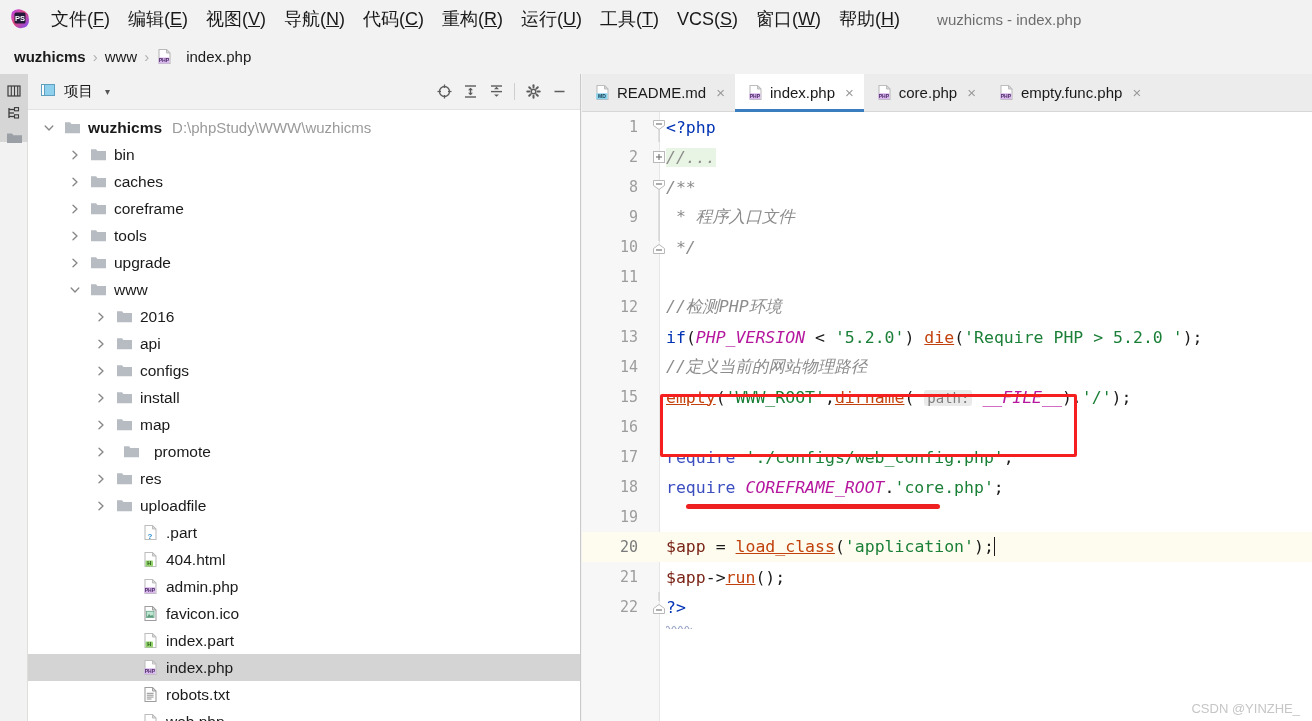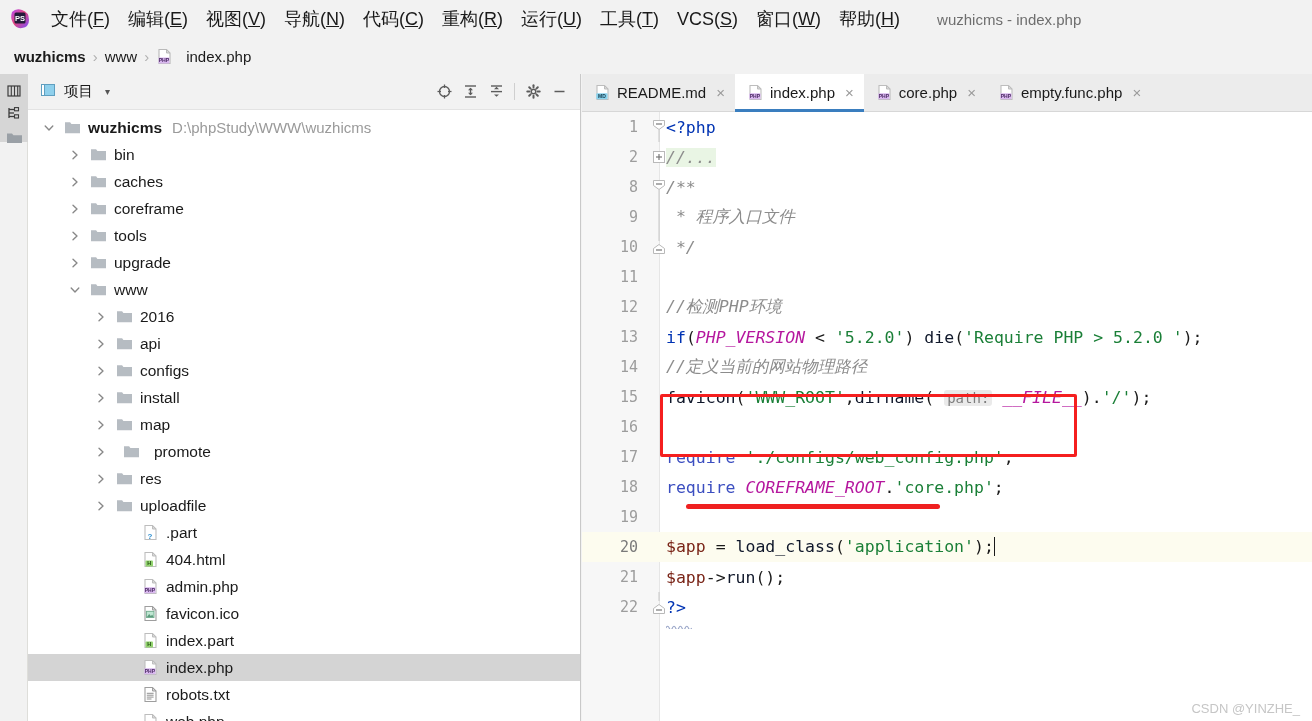--- a/index.html
+++ b/index.html
@@ -126,21 +126,21 @@
   }
   .cl .ctext { position: absolute; left: 84px; white-space: pre; }
   .cl.hl-line { background: #fdfcef; }
   .cl.hl-line .lnum { color: #7a7a7a; }
 
   
   .k  { color: #0033b3; }
   .s  { color: #1a7f37; }                 
   .c  { color: #8c8c8c; font-style: italic; }  
   .cst{ color: #b5179e; font-style: italic; }  
-  .fn { color: #0f172a; }                 
+  .fn { color: #c2410c; text-decoration: underline; }                 
   .var{ color: #7a2518; }                 
   .pn { color: #1a1a1a; }                 
   .req{ color: #3b4ec0; }
   .hint {
     color: #7d7d7d; background: #eaeaea; border-radius: 3px;
     padding: 0px 3px; font-size: 14px; font-style: normal;
   }
   .fold-mark { background: #e9f5e4; }
 
   .caret {
@@ -667,21 +667,21 @@
           <div class="cl">
             <span class="lnum">13</span>
             <span class="ctext"><span class="k">if</span><span class="pn">(</span><span class="cst">PHP_VERSION</span><span class="pn"> &lt; </span><span class="s">'5.2.0'</span><span class="pn">) </span><span class="fn">die</span><span class="pn">(</span><span class="s">'Require PHP &gt; 5.2.0 '</span><span class="pn">);</span></span>
           </div>
           <div class="cl">
             <span class="lnum">14</span>
             <span class="ctext"><span class="c">//定义当前的网站物理路径</span></span>
           </div>
           <div class="cl">
             <span class="lnum">15</span>
-            <span class="ctext"><span class="fn">favicon</span><span class="pn">(</span><span class="s">'WWW_ROOT'</span><span class="pn">,</span><span class="fn">dirname</span><span class="pn">( </span><span class="hint">path:</span><span class="pn"> </span><span class="cst">__FILE__</span><span class="pn">).</span><span class="s">'/'</span><span class="pn">);</span></span>
+            <span class="ctext"><span class="fn">empty</span><span class="pn">(</span><span class="s">'WWW_ROOT'</span><span class="pn">,</span><span class="fn">dirname</span><span class="pn">( </span><span class="hint">path:</span><span class="pn"> </span><span class="cst">__FILE__</span><span class="pn">).</span><span class="s">'/'</span><span class="pn">);</span></span>
           </div>
           <div class="cl">
             <span class="lnum">16</span>
             <span class="ctext"></span>
           </div>
           <div class="cl">
             <span class="lnum">17</span>
             <span class="ctext"><span class="req">require</span><span class="pn"> </span><span class="s">'./configs/web_config.php'</span><span class="pn">;</span></span>
           </div>
           <div class="cl">

